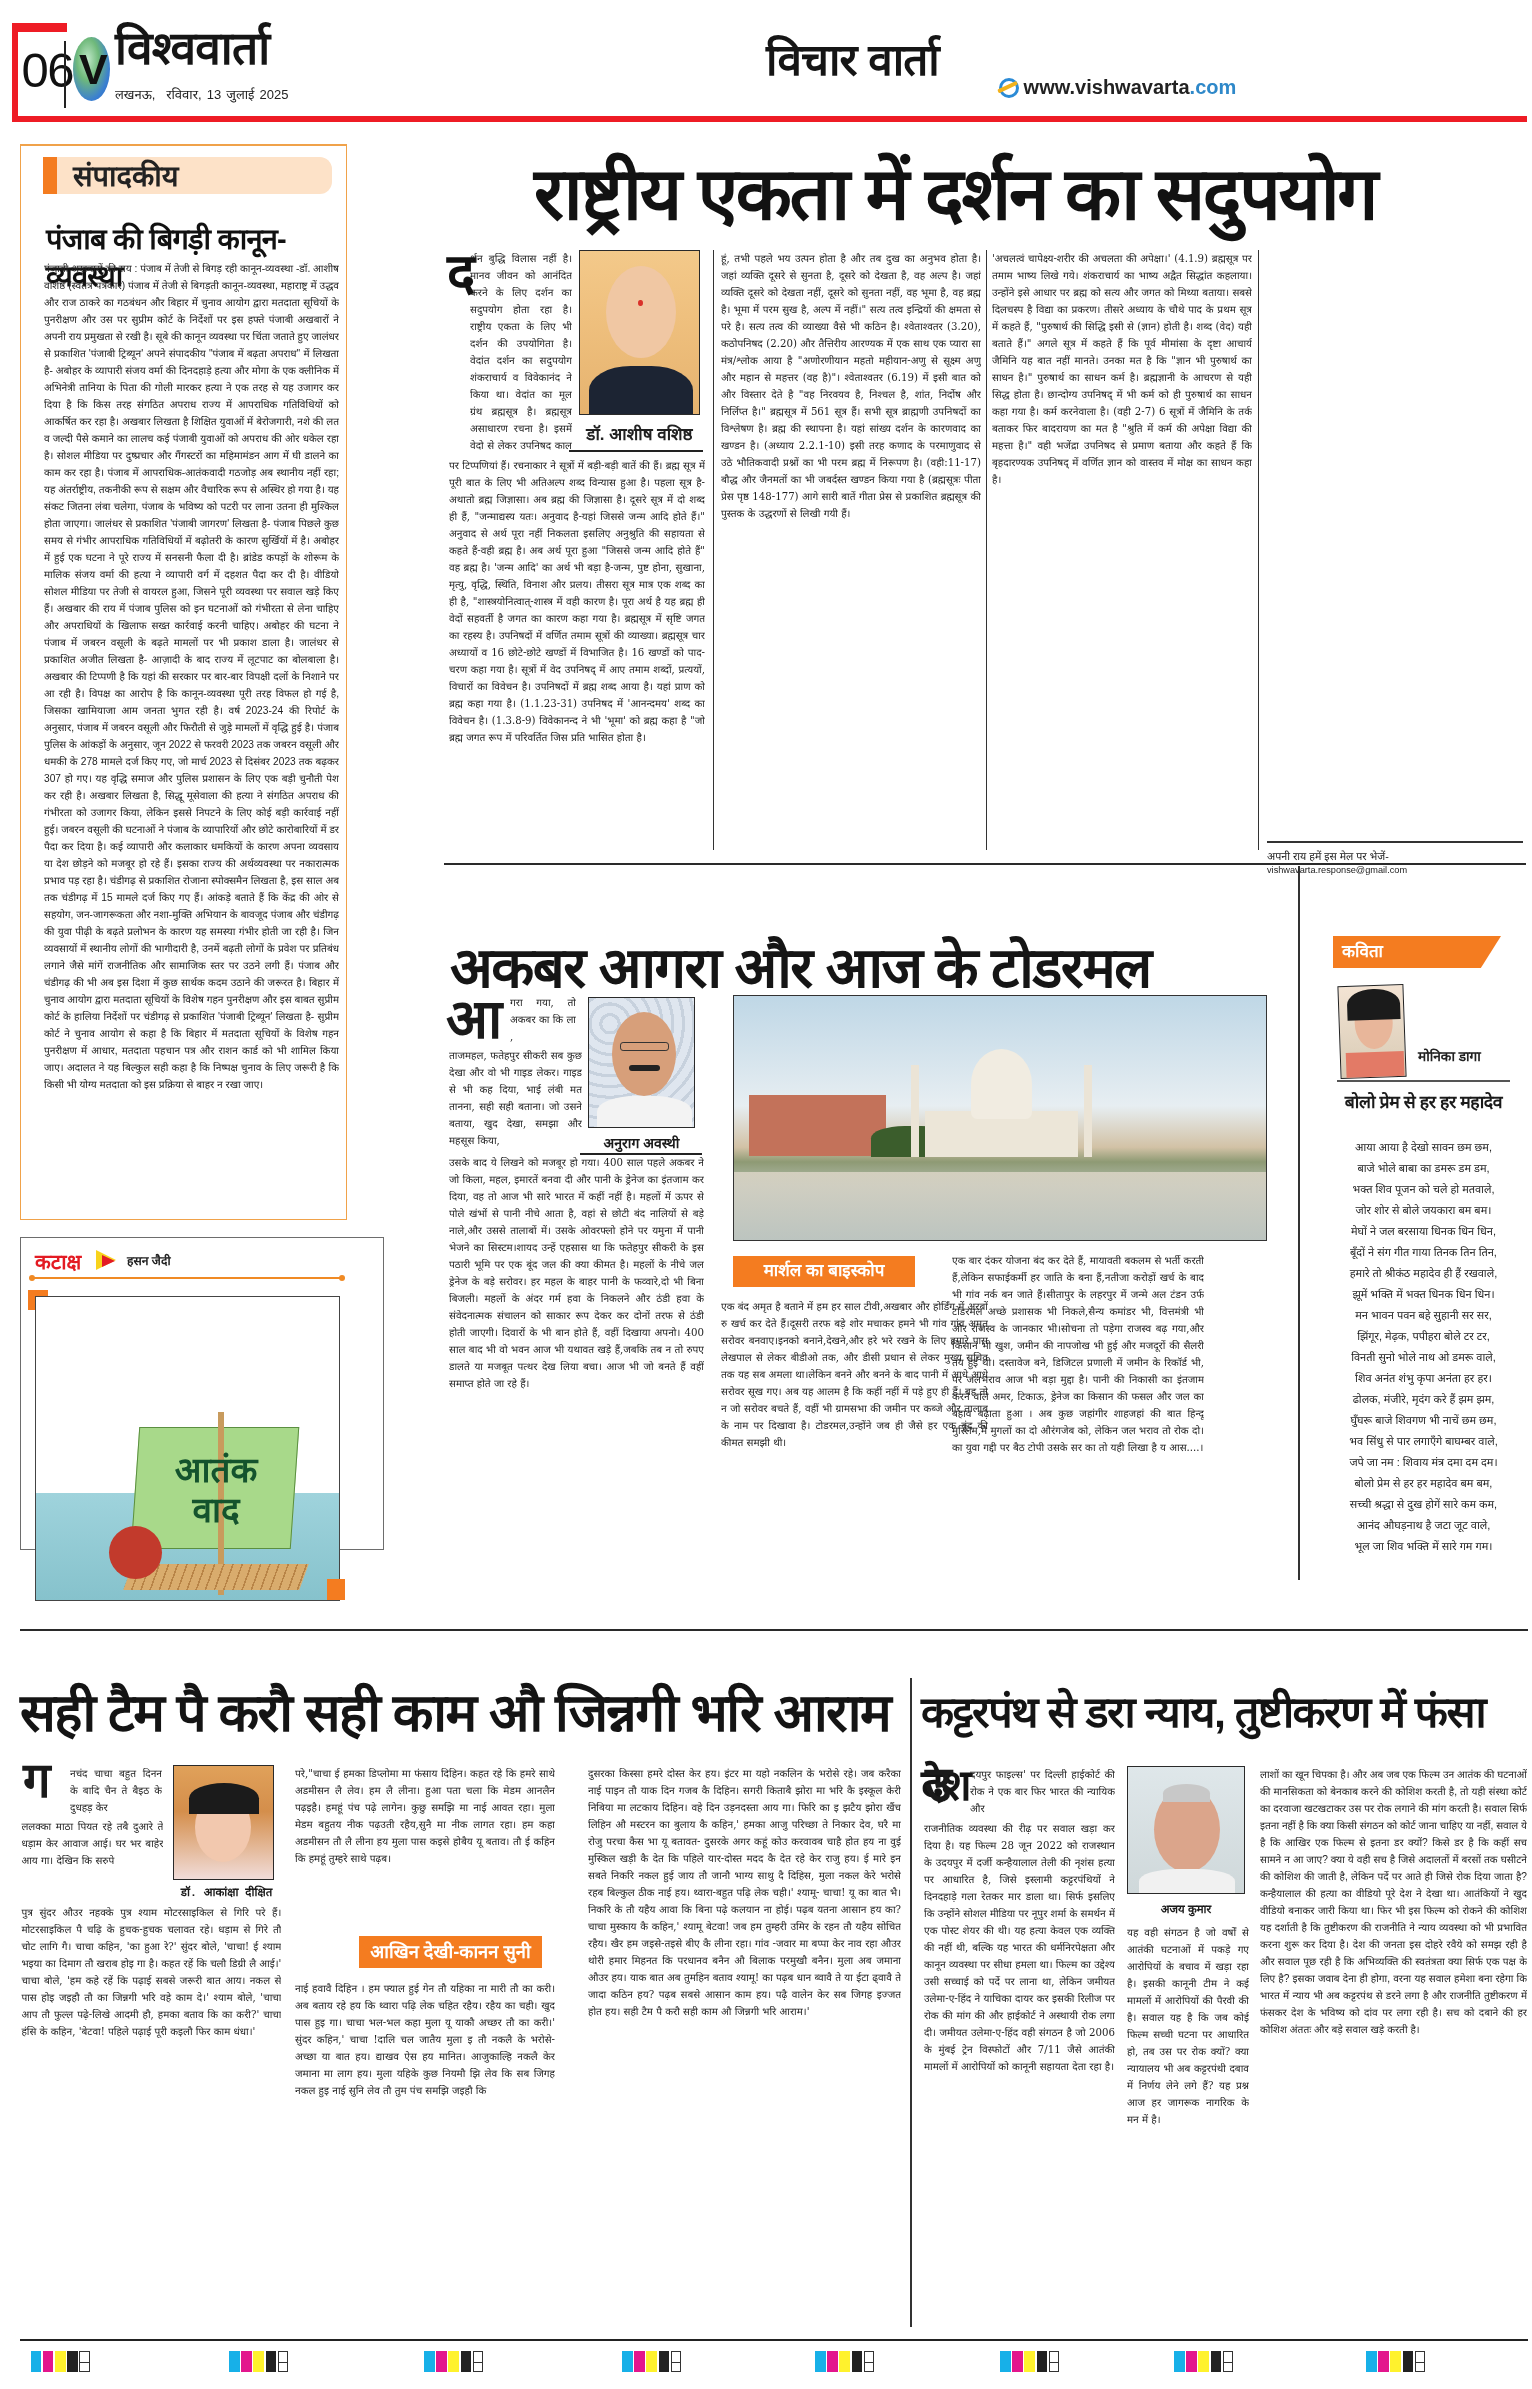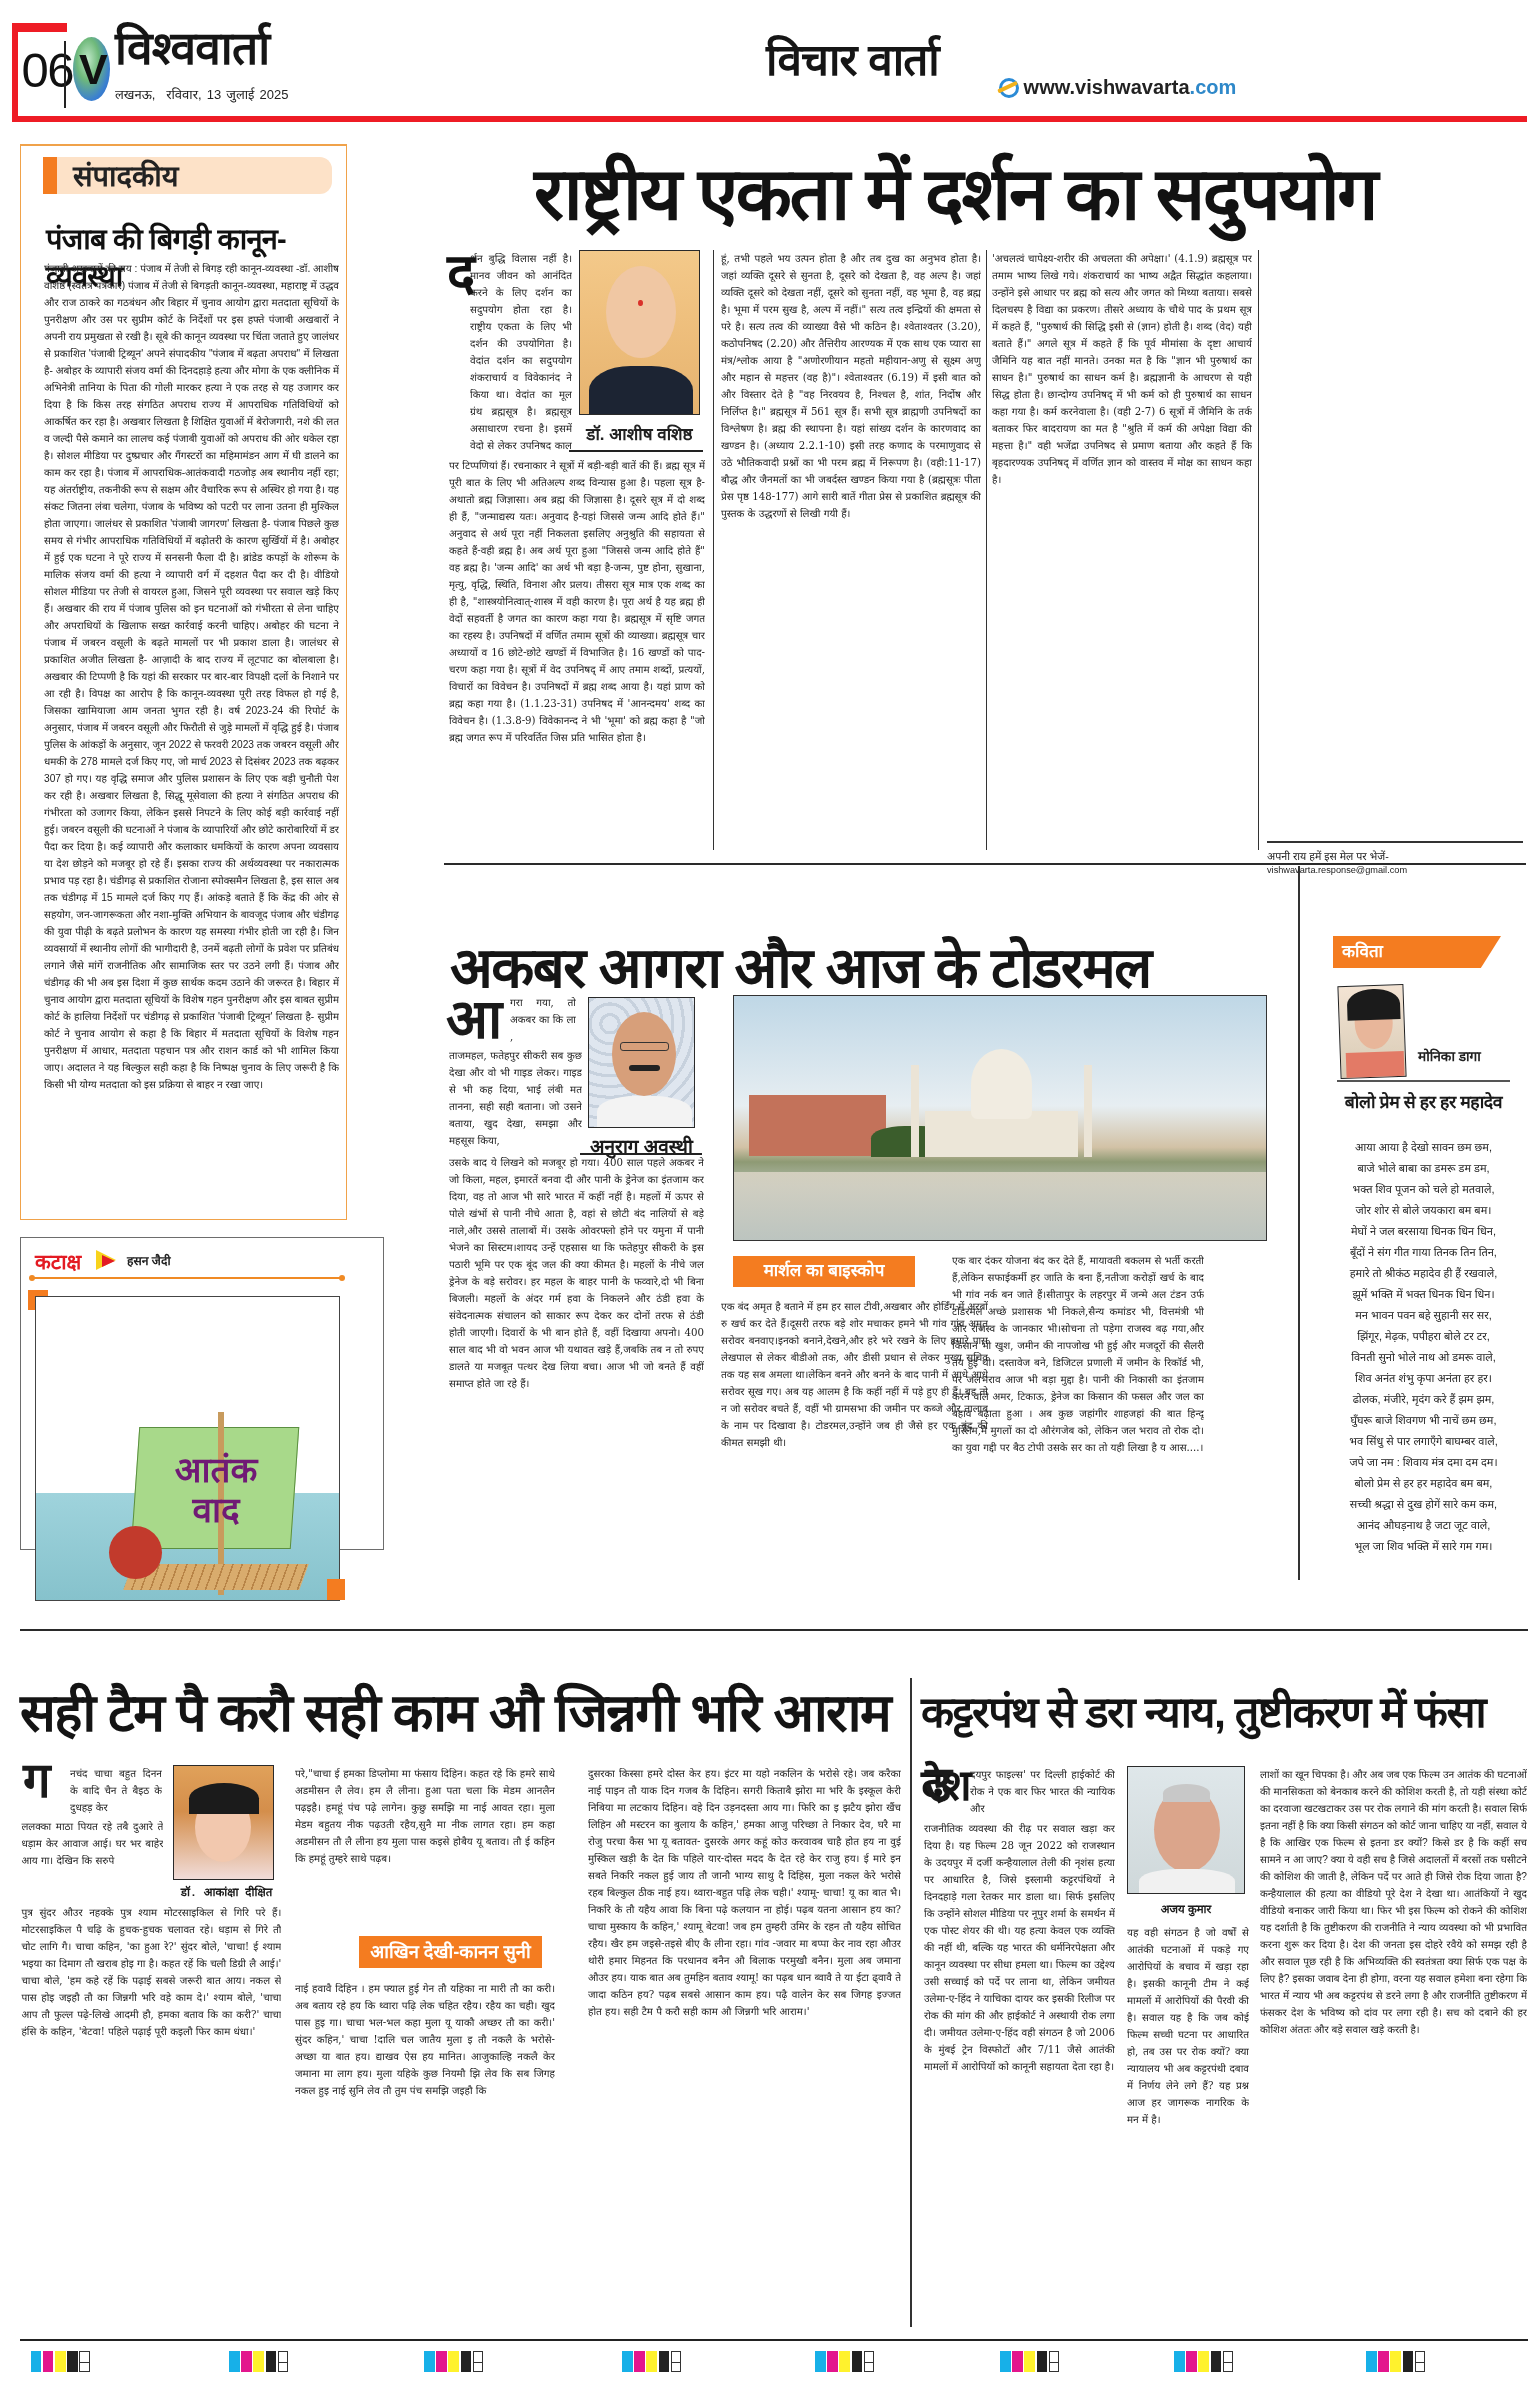--- a/index.html
+++ b/index.html
@@ -62,32 +62,32 @@
   .kat-arrow2 { left: 102px; top: 1255px; width: 0; height: 0; border-top: 6.9px solid transparent; border-bottom: 6.9px solid transparent; border-left: 13.7px solid #e31b23; }
   .kat-author { left: 127px; top: 1252px; font-family: "Liberation Sans", sans-serif; font-size: 12.2px; font-weight: bold; color: #222; }
   .kat-line { left: 32px; top: 1277px; width: 310px; height: 1.5px; background: #f08a24; }
   .kat-dot { width: 6.1px; height: 6.1px; border-radius: 50%; background: #f08a24; }
   .kat-corner { left: 27.5px; top: 1290px; width: 20px; height: 20px; background: #f47c20; }
   .kat-corner2 { left: 327px; top: 1579px; width: 18.3px; height: 21.4px; background: #f47c20; }
   .kat-img { left: 35px; top: 1296px; width: 305px; height: 305px; border: 1.5px solid #444; background: #fff; overflow: hidden; }
   .kat-water { position: absolute; left: 0; bottom: 0; width: 100%; height: 107px; background: linear-gradient(180deg,#9fd3dc,#86c2cc); }
   .kat-bubble { position: absolute; left: 10.7px; top: 13.7px; width: 183px; height: 99px; border: 1.5px solid #b79a5c; border-radius: 50%; background: #fff; display: flex; align-items: center; justify-content: center; text-align: center; font-family: "Liberation Sans", sans-serif; font-weight: bold; font-size: 17.6px; line-height: 23px; color: #1a1a1a; }
   .kat-sail { position: absolute; left: 99px; top: 130px; width: 160px; height: 122px; background: #a8d98a; border: 1.5px solid #5b8f40; transform: skew(-4deg); }
-  .kat-sail-text { position: absolute; left: 115px; top: 153px; width: 130px; font-family: "Liberation Sans", sans-serif; font-size: 35px; font-weight: bold; color: #701a75; line-height: 40px; text-align: center; }
+  .kat-sail-text { position: absolute; left: 115px; top: 153px; width: 130px; font-family: "Liberation Sans", sans-serif; font-size: 35px; font-weight: bold; color: #14532d; line-height: 40px; text-align: center; }
   .kat-mast { position: absolute; left: 182px; top: 115px; width: 6.1px; height: 183px; background: #c89b5d; }
   .kat-raft { position: absolute; left: 92px; top: 267px; width: 176px; height: 26px; background: repeating-linear-gradient(90deg,#d9ac6d 0 7.6px,#b88447 7.6px 9.2px); transform: skew(-20deg); }
   .kat-figure { position: absolute; left: 73px; top: 229px; width: 53px; height: 53px; border-radius: 50%; background: #c23a2c; }
 
   
   .a2-head { left: 450px; top: 930px; width: 840px; font-family: "Liberation Sans", sans-serif; font-size: 56px; font-weight: bold; line-height: 76px; color: #151515; letter-spacing: -1.5px; }
   .a2-dropcap { left: 446px; top: 992px; font-family: "Liberation Sans", sans-serif; font-size: 55px; font-weight: bold; line-height: 55px; }
   .a2-c1a { left: 510px; top: 994px; width: 66px; height: 53px; }
   .a2-c1b { left: 449px; top: 1047px; width: 125px; height: 92px; }
   .a2-photo { left: 588px; top: 997px; width: 107px; height: 131px; background: repeating-radial-gradient(circle at 20% 20%, #dfe6ef 0 7.6px, #c7d1dd 7.6px 10.7px); }
-  .a2-caption { left: 588px; top: 1133px; width: 107px; text-align: center; font-family: "Liberation Sans", sans-serif; font-size: 19px; font-weight: bold; }
+  .a2-caption { left: 588px; top: 1133px; width: 107px; text-align: center; font-family: "Liberation Sans", sans-serif; font-size: 14px; font-weight: bold; }
   .a2-caption-rule { left: 580px; top: 1153px; width: 122px; height: 1.5px; background: #222; }
   .a2-c1c { left: 449px; top: 1154px; width: 255px; height: 447px; }
   .a2-taj { left: 733px; top: 995px; width: 534px; height: 246px; border: 1.5px solid #333; overflow: hidden;
             background: linear-gradient(180deg,#bfd7e6 0%, #e7eef2 45%, #d2c2a6 62%, #8e9a74 68%, #b5bfb0 78%, #cfd5cc 100%); }
   .taj-dome { position: absolute; left: 237px; top: 53px; width: 61px; height: 70px; border-radius: 50% 50% 10% 10%; background: #f1ece1; }
   .taj-base { position: absolute; left: 191px; top: 115px; width: 153px; height: 46px; background: #ece6d8; }
   .taj-min { position: absolute; top: 69px; width: 7.6px; height: 92px; background: #ebe4d6; }
   .taj-red { position: absolute; left: 15.3px; top: 99px; width: 137px; height: 61px; background: #c3725a; }
   .taj-trees { position: absolute; left: 137px; top: 130px; width: 84px; height: 30.5px; background: #3b5d2c; border-radius: 40% 40% 0 0; }
   .taj-water { position: absolute; left: 0; top: 176px; width: 100%; height: 70px; background: linear-gradient(180deg,#d9d3c4,#b9c2be); opacity: .9; }

